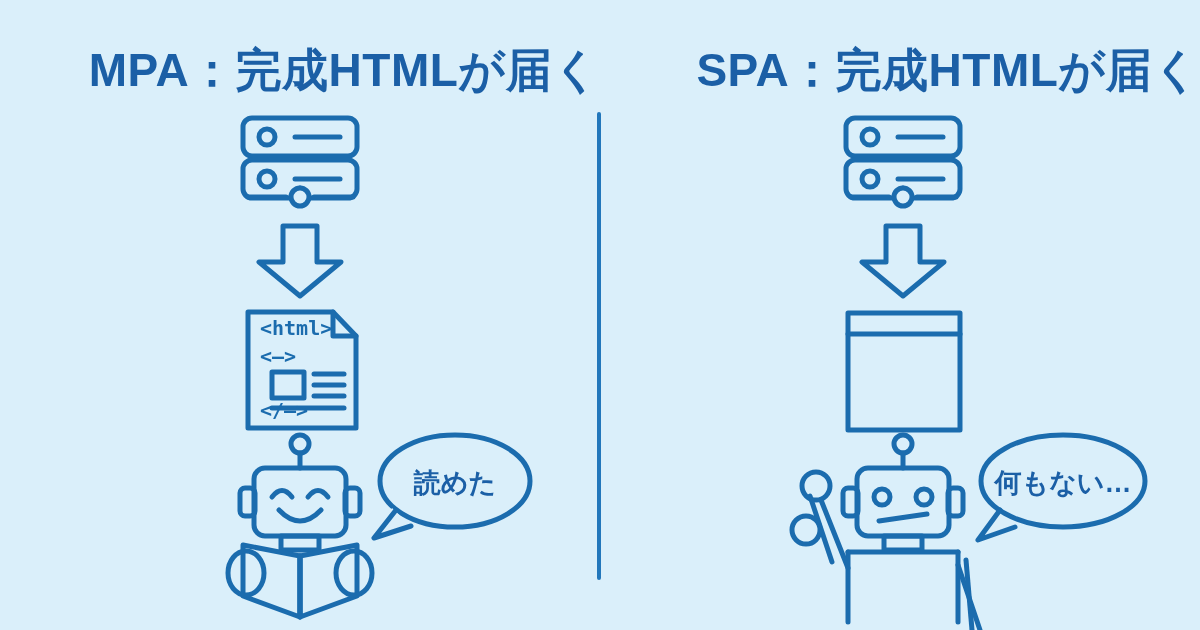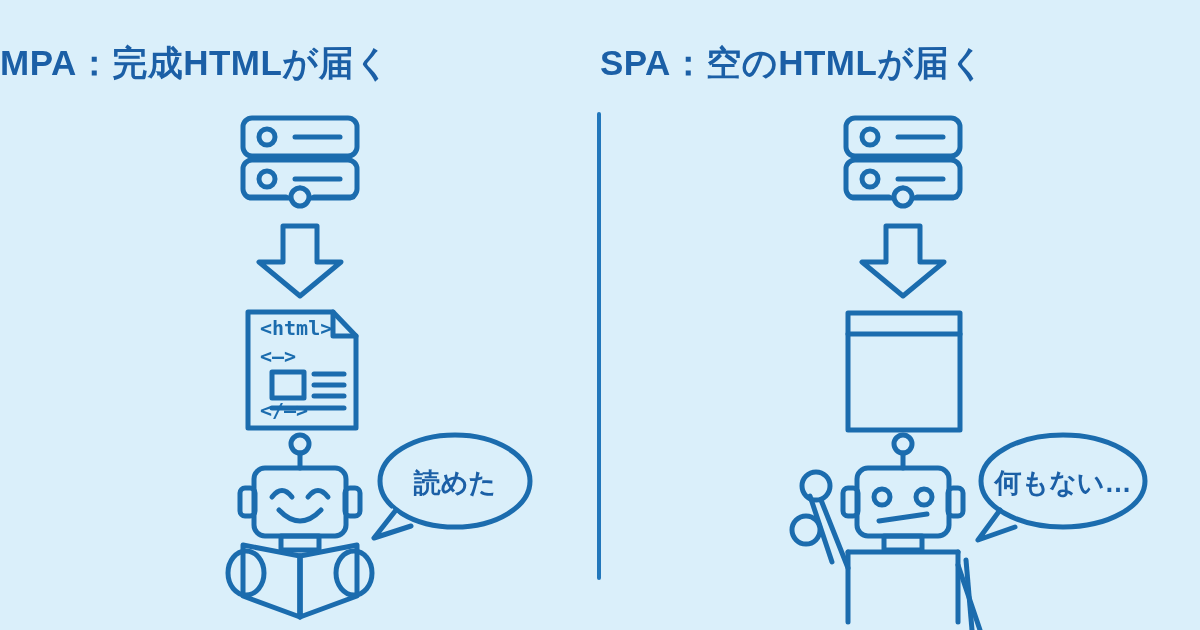--- a/index.html
+++ b/index.html
@@ -26,22 +26,22 @@
     height: 630px;
   }
   .panel.left  { left: 0; }
   .panel.right { left: 600px; }
 
   .panel-title {
     position: absolute;
     top: 40px;
     left: 0;
     width: 600px;
-    text-align: left;
-    font-size: 35px;
+    text-align: right;
+    font-size: 46px;
     font-weight: bold;
     letter-spacing: 0.5px;
     color: #1b5fa6;
     white-space: nowrap;
   }
 
   .divider {
     position: absolute;
     left: 597px;
     top: 112px;
@@ -150,21 +150,21 @@
           </g>
         </g>
 
         <text class="bubble-text" x="455" y="492" text-anchor="middle">読めた</text>
       </svg>
     </div>
   </div>
 
   <div class="panel right">
 
-    <div class="panel-title">SPA：空のHTMLが届く</div>
+    <div class="panel-title">SPA：完成HTMLが届く</div>
 
     <div class="art">
       <svg width="600" height="630" viewBox="0 0 600 630" xmlns="http://www.w3.org/2000/svg">
         <g fill="none" stroke="#1b6cae" stroke-width="5" stroke-linecap="round" stroke-linejoin="round">
 
           <g>
             <rect x="246" y="118" width="114" height="38" rx="9" ry="9"></rect>
             <circle cx="270" cy="137" r="8"></circle>
             <line x1="298" y1="137" x2="343" y2="137"></line>
             <rect x="246" y="160" width="114" height="38" rx="9" ry="9"></rect>

